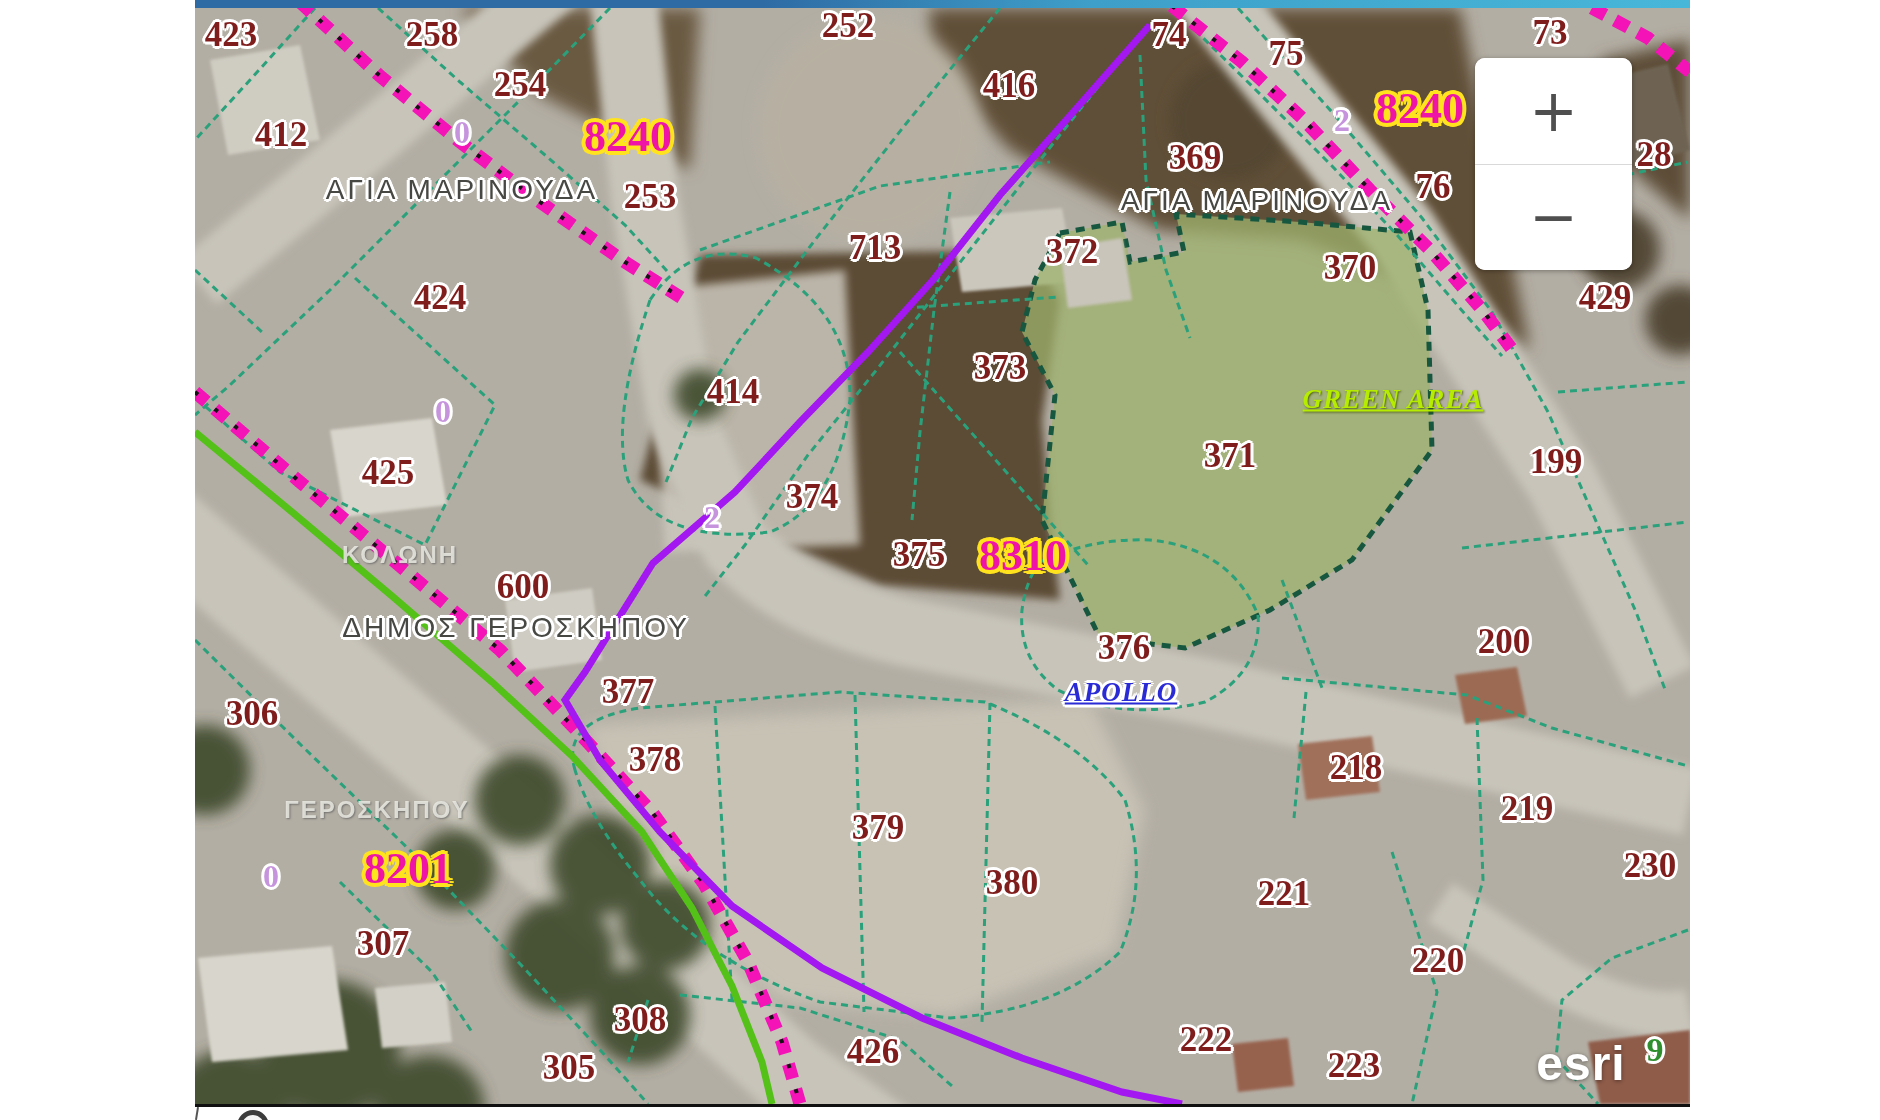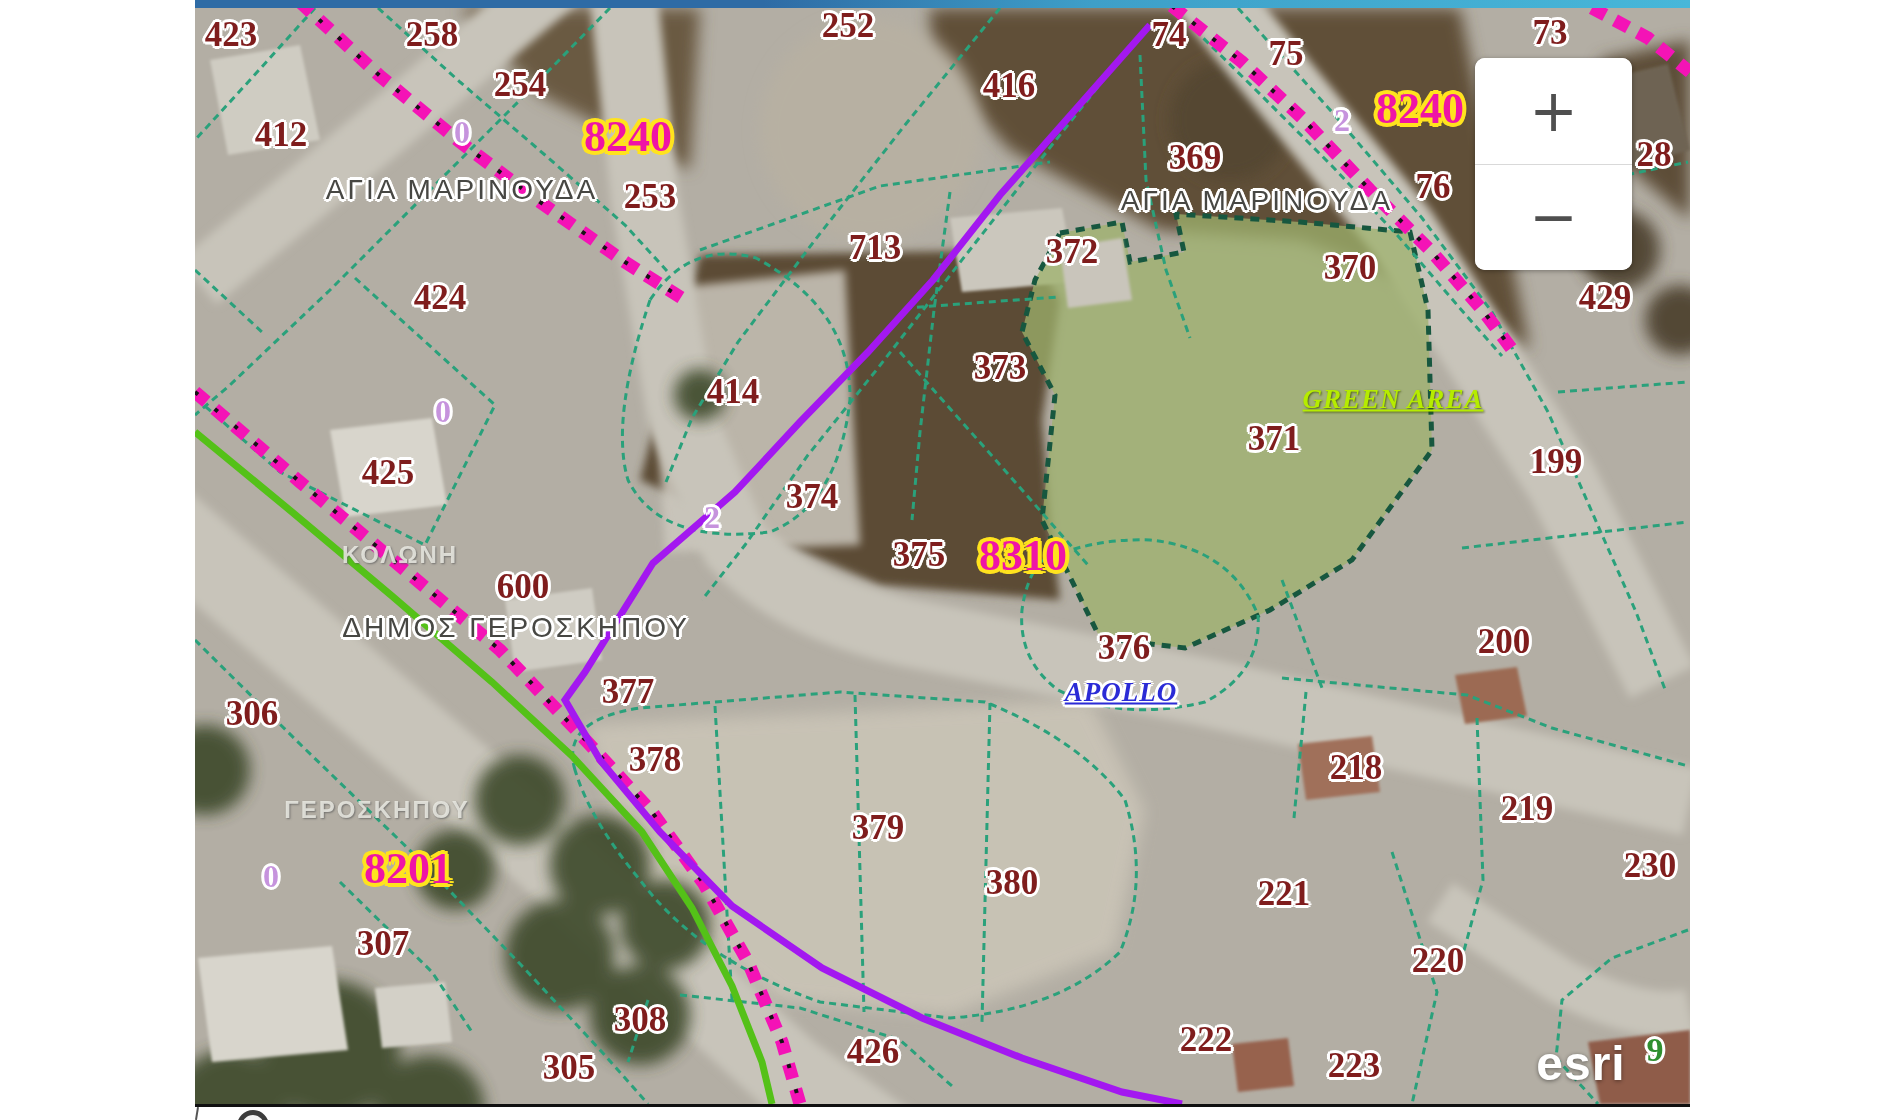--- a/index.html
+++ b/index.html
@@ -192,21 +192,21 @@
         <div class="lbl lbl-parcel hw" style="left: 1459px; top: 147px;">28</div>
         <div class="lbl lbl-parcel hw" style="left: 455px; top: 189px;">253</div>
         <div class="lbl lbl-parcel hw" style="left: 680px; top: 240px;">713</div>
         <div class="lbl lbl-parcel hw" style="left: 877px; top: 244px;">372</div>
         <div class="lbl lbl-parcel hw" style="left: 1155px; top: 260px;">370</div>
         <div class="lbl lbl-parcel hw" style="left: 1410px; top: 290px;">429</div>
         <div class="lbl lbl-parcel hw" style="left: 245px; top: 290px;">424</div>
         <div class="lbl lbl-parcel hw" style="left: 805px; top: 360px;">373</div>
         <div class="lbl lbl-parcel hw" style="left: 538px; top: 384px;">414</div>
         <div class="lbl lbl-parcel hw" style="left: 193px; top: 465px;">425</div>
-        <div class="lbl lbl-parcel hw" style="left: 1035px; top: 431px; margin-left: 44px;">371</div>
+        <div class="lbl lbl-parcel hw" style="left: 1035px; top: 448px;">371</div>
         <div class="lbl lbl-parcel hw" style="left: 1361px; top: 454px;">199</div>
         <div class="lbl lbl-parcel hw" style="left: 617px; top: 489px;">374</div>
         <div class="lbl lbl-parcel hw" style="left: 724px; top: 547px;">375</div>
         <div class="lbl lbl-parcel hw" style="left: 328px; top: 579px;">600</div>
         <div class="lbl lbl-parcel hw" style="left: 929px; top: 640px;">376</div>
         <div class="lbl lbl-parcel hw" style="left: 1309px; top: 634px;">200</div>
         <div class="lbl lbl-parcel hw" style="left: 433px; top: 684px;">377</div>
         <div class="lbl lbl-parcel hw" style="left: 57px; top: 706px;">306</div>
         <div class="lbl lbl-parcel hw" style="left: 460px; top: 752px;">378</div>
         <div class="lbl lbl-parcel hw" style="left: 1161px; top: 760px;">218</div>

